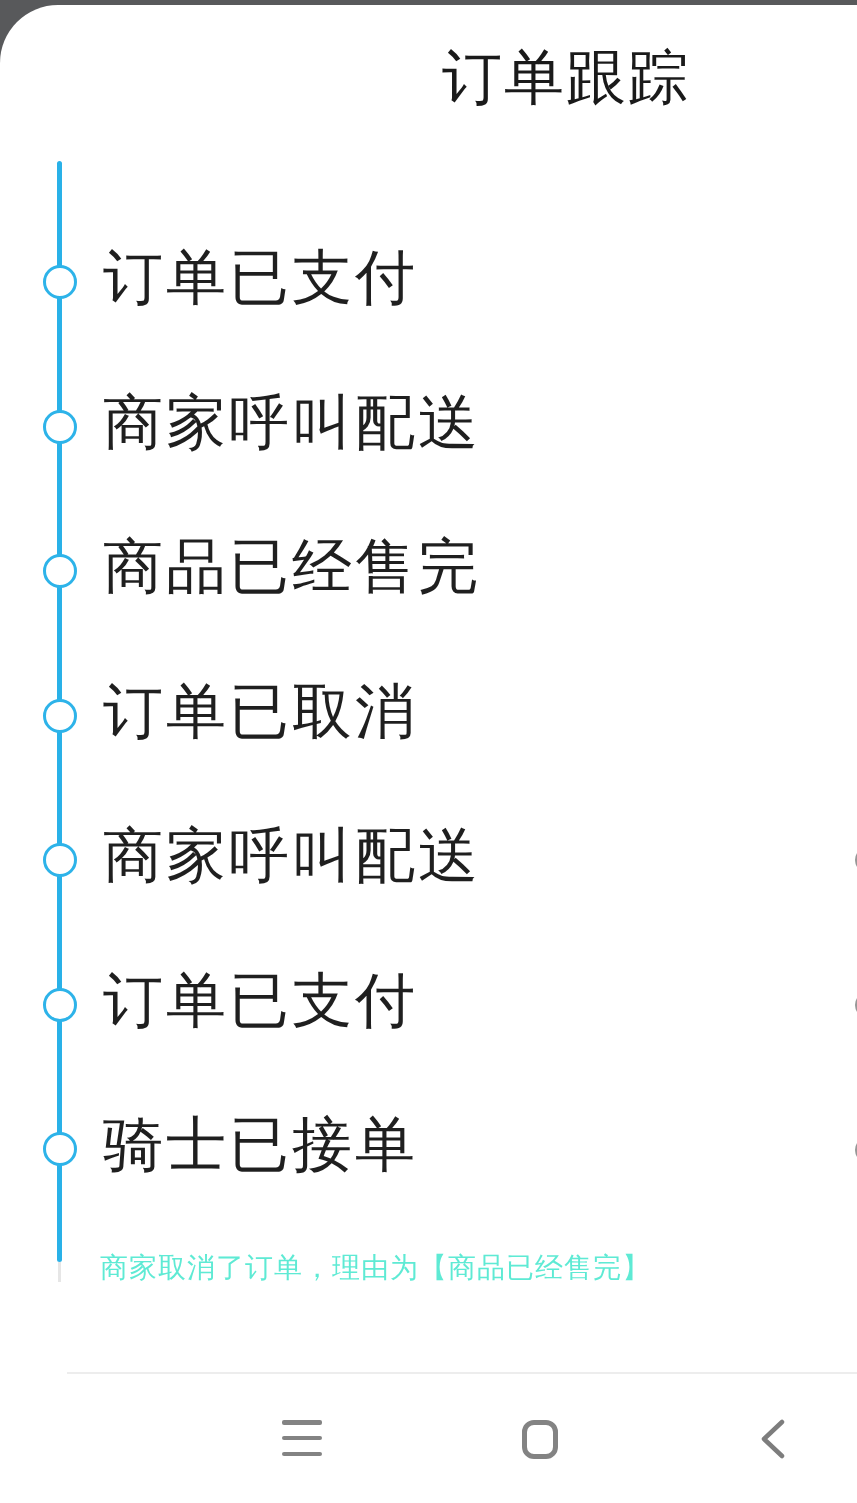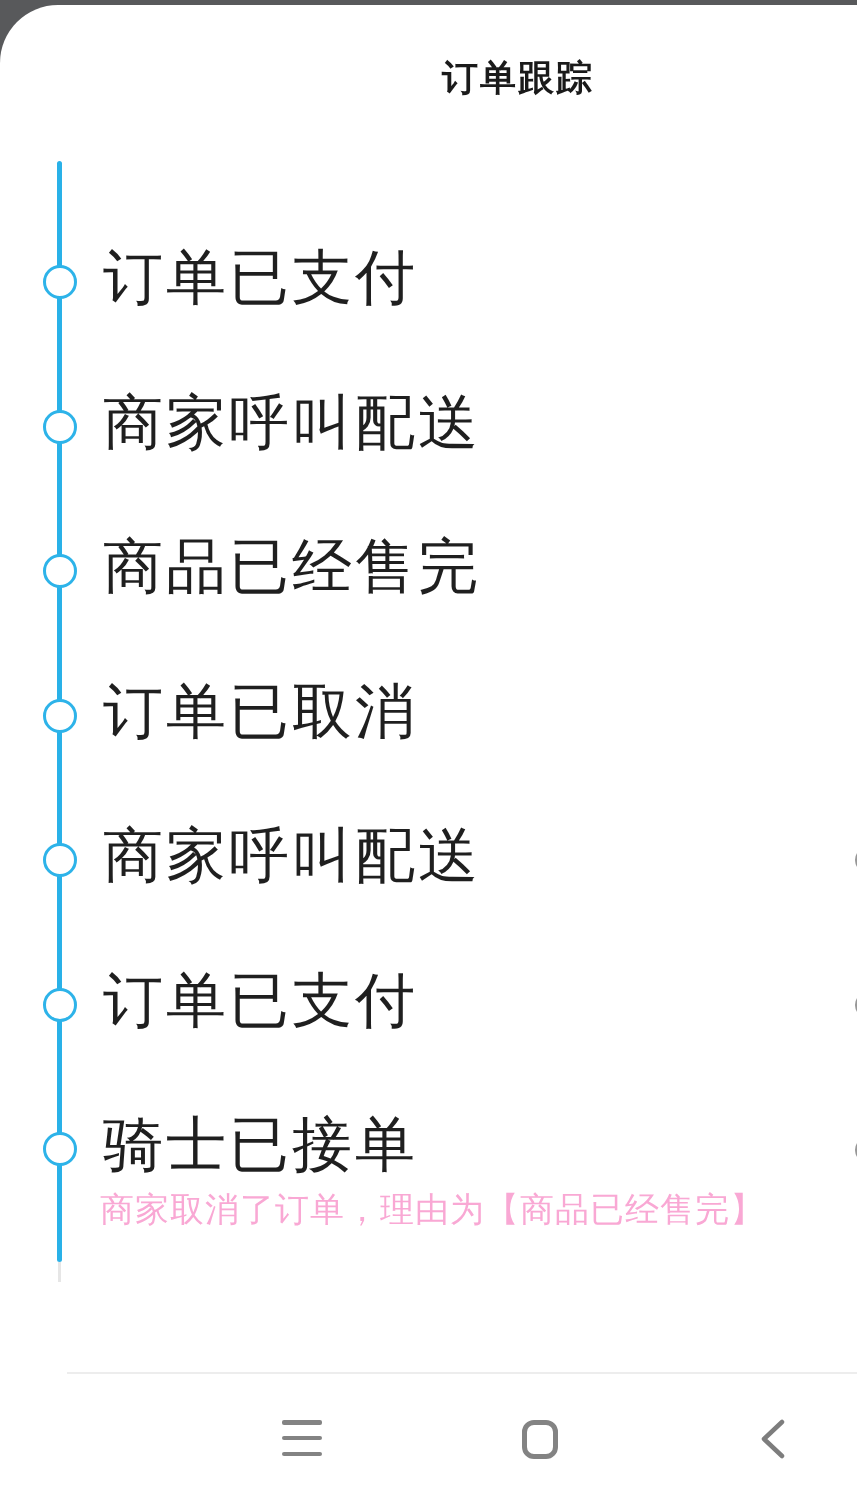--- a/index.html
+++ b/index.html
@@ -7,21 +7,21 @@
     position:relative;width:857px;height:1503px;overflow:hidden;
     background:#58595b;
     font-family:"Liberation Sans","DejaVu Sans",sans-serif;
   }
   .card{
     position:absolute;top:5px;left:0;right:0;bottom:0;
     background:#ffffff;border-top-left-radius:58px;
   }
   .page-title{
     position:absolute;left:442px;top:52px;
-    font-size:36px;line-height:52px;font-weight:700;letter-spacing:2px;
+    font-size:60px;line-height:52px;font-weight:400;letter-spacing:2px;
     color:#1a1a1a;white-space:nowrap;
   }
   .tline{
     position:absolute;left:57px;top:161px;width:5px;height:1101px;
     background:#29b1e8;border-radius:3px;
   }
   .tline-tail{
     position:absolute;left:58px;top:1262px;width:3px;height:20px;
     background:#e6e6e6;
   }
@@ -30,22 +30,22 @@
     position:absolute;left:43px;top:-17px;width:34px;height:34px;
     box-sizing:border-box;border:3.5px solid #2db3e9;border-radius:50%;
     background:#ffffff;
   }
   .lbl{
     position:absolute;left:103px;top:0;transform:translateY(-54%);
     font-size:60px;font-weight:500;letter-spacing:3px;color:#1f1f1f;
     white-space:nowrap;
   }
   .note{
-    position:absolute;left:100px;top:1210px;transform:translateY(-50%);
-    font-size:34px;font-weight:400;letter-spacing:1px;color:#f9a8d4;
+    position:absolute;left:100px;top:1268px;transform:translateY(-50%);
+    font-size:28px;font-weight:400;letter-spacing:1px;color:#5eead4;
     white-space:nowrap;
   }
   .clip-circle{
     position:absolute;left:855px;width:26px;height:26px;border-radius:50%;
     background:#979797;
   }
   .divider{
     position:absolute;left:67px;right:0;top:1372px;height:2px;
     background:#ededed;
   }

